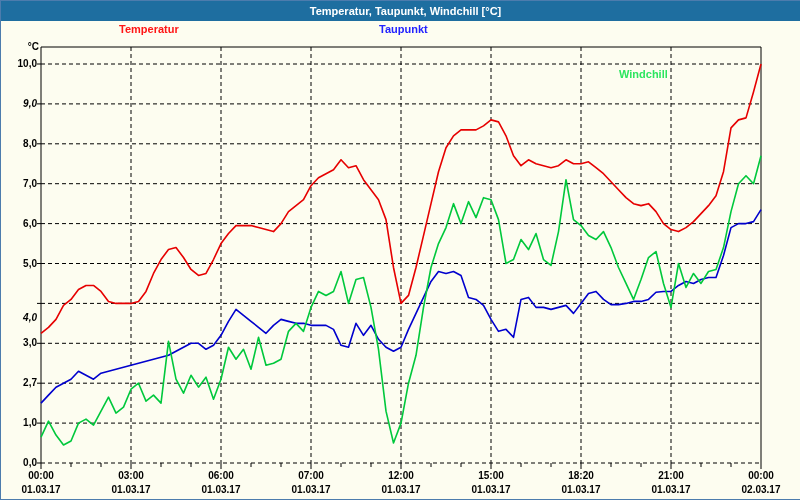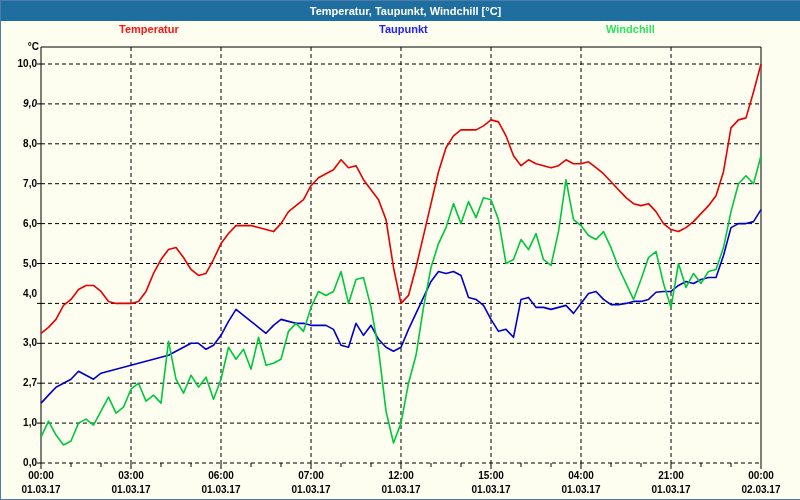--- a/index.html
+++ b/index.html
@@ -21,21 +21,21 @@
 </head>
 <body>
 
 <div class="window" style="background: rgb(253, 253, 240); border-color: rgb(76, 124, 173);">
   <div class="titlebar" style="background: rgb(30, 110, 160); color: rgb(255, 255, 255);">
     <span>Temperatur, Taupunkt, Windchill [°C]</span>
   </div>
 
   <span class="legend-label" style="left: 118px; color: rgb(255, 21, 21);">Temperatur</span>
   <span class="legend-label" style="left: 378px; color: rgb(34, 34, 255);">Taupunkt</span>
-  <span class="legend-label" style="left: 605px; color: rgb(44, 230, 95);">Windchill</span>
+  <span class="legend-label" style="left: 618px; color: rgb(44, 230, 95); margin-top: 45px;">Windchill</span>
 
   <span class="unit-label">°C</span>
 
   <svg id="chart-svg" width="800" height="500">
       <line x1="40" y1="462" x2="760" y2="462" stroke="#000000" stroke-width="1" stroke-dasharray="4 3"></line>
       <line x1="40" y1="422.1" x2="760" y2="422.1" stroke="#000000" stroke-width="1" stroke-dasharray="4 3"></line>
       <line x1="40" y1="382.2" x2="760" y2="382.2" stroke="#000000" stroke-width="1" stroke-dasharray="4 3"></line>
       <line x1="40" y1="342.3" x2="760" y2="342.3" stroke="#000000" stroke-width="1" stroke-dasharray="4 3"></line>
       <line x1="40" y1="302.4" x2="760" y2="302.4" stroke="#000000" stroke-width="1" stroke-dasharray="4 3"></line>
       <line x1="40" y1="262.5" x2="760" y2="262.5" stroke="#000000" stroke-width="1" stroke-dasharray="4 3"></line>
@@ -93,41 +93,41 @@
       <polyline points="40,332.32500000000005 47.5,326.34000000000003 55,318.36 62.5,304.395 70,298.41 77.5,288.43500000000006 85,284.445 92.5,284.445 100,290.43 107.5,300.405 115,302.4 122.5,302.4 130,302.4 137.5,300.405 145,290.43 152.5,272.475 160,258.51 167.5,248.53500000000003 175,246.54 182.5,256.515 190,268.485 197.5,274.47 205,272.475 212.5,258.51 220,242.55 227.5,232.57500000000002 235,224.595 242.5,224.595 250,224.595 257.5,226.59 265,228.58500000000004 272.5,230.58 280,222.60000000000002 287.5,210.63000000000002 295,204.64499999999998 302.5,198.66000000000003 310,184.695 317.5,176.71499999999997 325,172.72500000000002 332.5,168.735 340,158.76000000000005 347.5,166.74 355,164.745 362.5,178.71000000000004 370,188.685 377.5,198.66000000000003 385,218.61 392.5,266.49 400,302.4 407.5,294.41999999999996 415,266.49 422.5,234.57 430,202.65000000000003 437.5,170.73000000000002 445,146.79000000000002 452.5,134.82000000000005 460,128.83500000000004 467.5,128.83500000000004 475,128.83500000000004 482.5,124.84500000000003 490,118.86000000000001 497.5,120.85499999999996 505,134.82000000000005 512.5,154.76999999999998 520,164.745 527.5,158.76000000000005 535,162.75 542.5,164.745 550,166.74 557.5,164.745 565,158.76000000000005 572.5,162.75 580,162.75 587.5,160.755 595,166.74 602.5,172.72500000000002 610,180.70500000000004 617.5,188.685 625,196.66500000000002 632.5,202.65000000000003 640,204.64499999999998 647.5,202.65000000000003 655,210.63000000000002 662.5,222.60000000000002 670,228.58500000000004 677.5,230.58 685,226.59 692.5,220.60500000000002 700,212.625 707.5,204.64499999999998 715,194.67000000000002 722.5,170.73000000000002 730,126.83999999999997 737.5,118.86000000000001 745,116.86500000000001 752.5,90.93 760,63" fill="none" stroke="#e60000" stroke-width="1.6" stroke-linejoin="round"></polyline>
       <polyline points="40,402.15 47.5,394.17 55,386.19 62.5,382.2 70,378.21 77.5,370.23 85,374.22 92.5,378.21 100,372.225 107.5,370.23 115,368.235 122.5,366.24 130,364.245 137.5,362.25 145,360.255 152.5,358.26 160,356.265 167.5,354.27 175,350.28000000000003 182.5,346.29 190,342.3 197.5,342.3 205,348.28499999999997 212.5,344.295 220,334.32 227.5,320.355 235,308.385 242.5,314.37 250,320.355 257.5,326.34000000000003 265,332.32500000000005 272.5,324.345 280,318.36 287.5,320.355 295,322.35 302.5,322.35 310,324.345 317.5,324.345 325,324.345 332.5,328.33500000000004 340,344.295 347.5,346.29 355,322.35 362.5,334.32 370,324.345 377.5,338.31 385,346.29 392.5,350.28000000000003 400,346.29 407.5,328.33500000000004 415,312.375 422.5,296.41499999999996 430,280.45500000000004 437.5,270.48 445,272.475 452.5,270.48 460,274.47 467.5,296.41499999999996 475,298.41 482.5,304.395 490,318.36 497.5,330.33000000000004 505,328.33500000000004 512.5,336.315 520,298.41 527.5,296.41499999999996 535,306.39 542.5,306.39 550,308.385 557.5,306.39 565,304.395 572.5,312.375 580,302.4 587.5,292.425 595,290.43 602.5,298.41 610,303.597 617.5,303.597 625,302.4 632.5,300.405 640,300.405 647.5,298.41 655,291.228 662.5,290.43 670,290.43 677.5,284.445 685,280.45500000000004 692.5,282.45000000000005 700,278.46000000000004 707.5,276.46500000000003 715,276.46500000000003 722.5,254.52 730,226.59 737.5,222.60000000000002 745,222.60000000000002 752.5,220.60500000000002 760,208.63500000000002" fill="none" stroke="#0000cd" stroke-width="1.6" stroke-linejoin="round"></polyline>
       <polyline points="40,436.065 47.5,420.105 55,434.07 62.5,444.045 70,440.055 77.5,422.1 85,418.11 92.5,424.095 100,410.13 107.5,396.165 115,412.125 122.5,406.14 130,388.185 137.5,382.2 145,400.155 152.5,394.17 160,402.15 167.5,340.305 175,378.21 182.5,392.175 190,374.22 197.5,386.19 205,376.21500000000003 212.5,398.15999999999997 220,378.21 227.5,346.29 235,358.26 242.5,348.28499999999997 250,368.235 257.5,336.315 265,364.245 272.5,362.25 280,358.26 287.5,330.33000000000004 295,322.35 302.5,330.33000000000004 310,306.39 317.5,290.43 325,294.41999999999996 332.5,290.43 340,270.48 347.5,302.4 355,278.46000000000004 362.5,276.46500000000003 370,306.39 377.5,348.28499999999997 385,410.13 392.5,442.05 400,422.1 407.5,382.2 415,354.27 422.5,306.39 430,266.49 437.5,242.55 445,226.59 452.5,202.65000000000003 460,222.60000000000002 467.5,200.65500000000003 475,216.61499999999998 482.5,196.66500000000002 490,198.66000000000003 497.5,218.61 505,262.5 512.5,258.51 520,238.56000000000003 527.5,248.53500000000003 535,232.57500000000002 542.5,258.51 550,264.495 557.5,230.58 565,178.71000000000004 572.5,218.61 580,224.595 587.5,234.57 595,238.56000000000003 602.5,230.58 610,246.54 617.5,266.49 625,282.45000000000005 632.5,298.41 640,278.46000000000004 647.5,256.515 655,250.53 662.5,282.45000000000005 670,306.39 677.5,262.5 685,286.44 692.5,272.475 700,282.45000000000005 707.5,270.48 715,268.485 722.5,246.54 730,210.63000000000002 737.5,182.7 745,174.72000000000003 752.5,182.7 760,154.76999999999998" fill="none" stroke="#00c83c" stroke-width="1.6" stroke-linejoin="round"></polyline>
     </svg>
 
   <div id="y-axis-labels">
       <div class="y-tick-label" style="top: 456px;">0,0</div>
       <div class="y-tick-label" style="top: 416.1px;">1,0</div>
       <div class="y-tick-label" style="top: 376.2px;">2,7</div>
       <div class="y-tick-label" style="top: 336.3px;">3,0</div>
-      <div class="y-tick-label" style="top: 287px;">4,0</div>
+      <div class="y-tick-label" style="top: 311px; font-style: italic;">4,0</div>
       <div class="y-tick-label" style="top: 256.5px;">5,0</div>
       <div class="y-tick-label" style="top: 216.6px;">6,0</div>
       <div class="y-tick-label" style="top: 176.7px;">7,0</div>
       <div class="y-tick-label" style="top: 136.8px;">8,0</div>
       <div class="y-tick-label" style="top: 96.9px; font-style: italic;">9,0</div>
       <div class="y-tick-label" style="top: 57px;">10,0</div>
     </div>
   <div id="x-axis-labels">
       <div class="x-tick-time" style="left: 10px; top: 469px;">00:00</div>
       <div class="x-tick-date" style="left: 10px; top: 483px;">01.03.17</div>
       <div class="x-tick-time" style="left: 100px; top: 469px;">03:00</div>
       <div class="x-tick-date" style="left: 100px; top: 483px;">01.03.17</div>
       <div class="x-tick-time" style="left: 190px; top: 469px;">06:00</div>
       <div class="x-tick-date" style="left: 190px; top: 483px;">01.03.17</div>
       <div class="x-tick-time" style="left: 280px; top: 469px;">07:00</div>
       <div class="x-tick-date" style="left: 280px; top: 483px;">01.03.17</div>
       <div class="x-tick-time" style="left: 370px; top: 469px;">12:00</div>
       <div class="x-tick-date" style="left: 370px; top: 483px;">01.03.17</div>
       <div class="x-tick-time" style="left: 460px; top: 469px;">15:00</div>
       <div class="x-tick-date" style="left: 460px; top: 483px;">01.03.17</div>
-      <div class="x-tick-time" style="left: 550px; top: 469px;">04:00</div>
+      <div class="x-tick-time" style="left: 550px; top: 469px;">18:20</div>
       <div class="x-tick-date" style="left: 550px; top: 483px;">01.03.17</div>
       <div class="x-tick-time" style="left: 640px; top: 469px;">21:00</div>
       <div class="x-tick-date" style="left: 640px; top: 483px;">01.03.17</div>
       <div class="x-tick-time" style="left: 730px; top: 469px;">00:00</div>
       <div class="x-tick-date" style="left: 730px; top: 483px;">02.03.17</div>
     </div>
 </div>
 
 </body></html>

